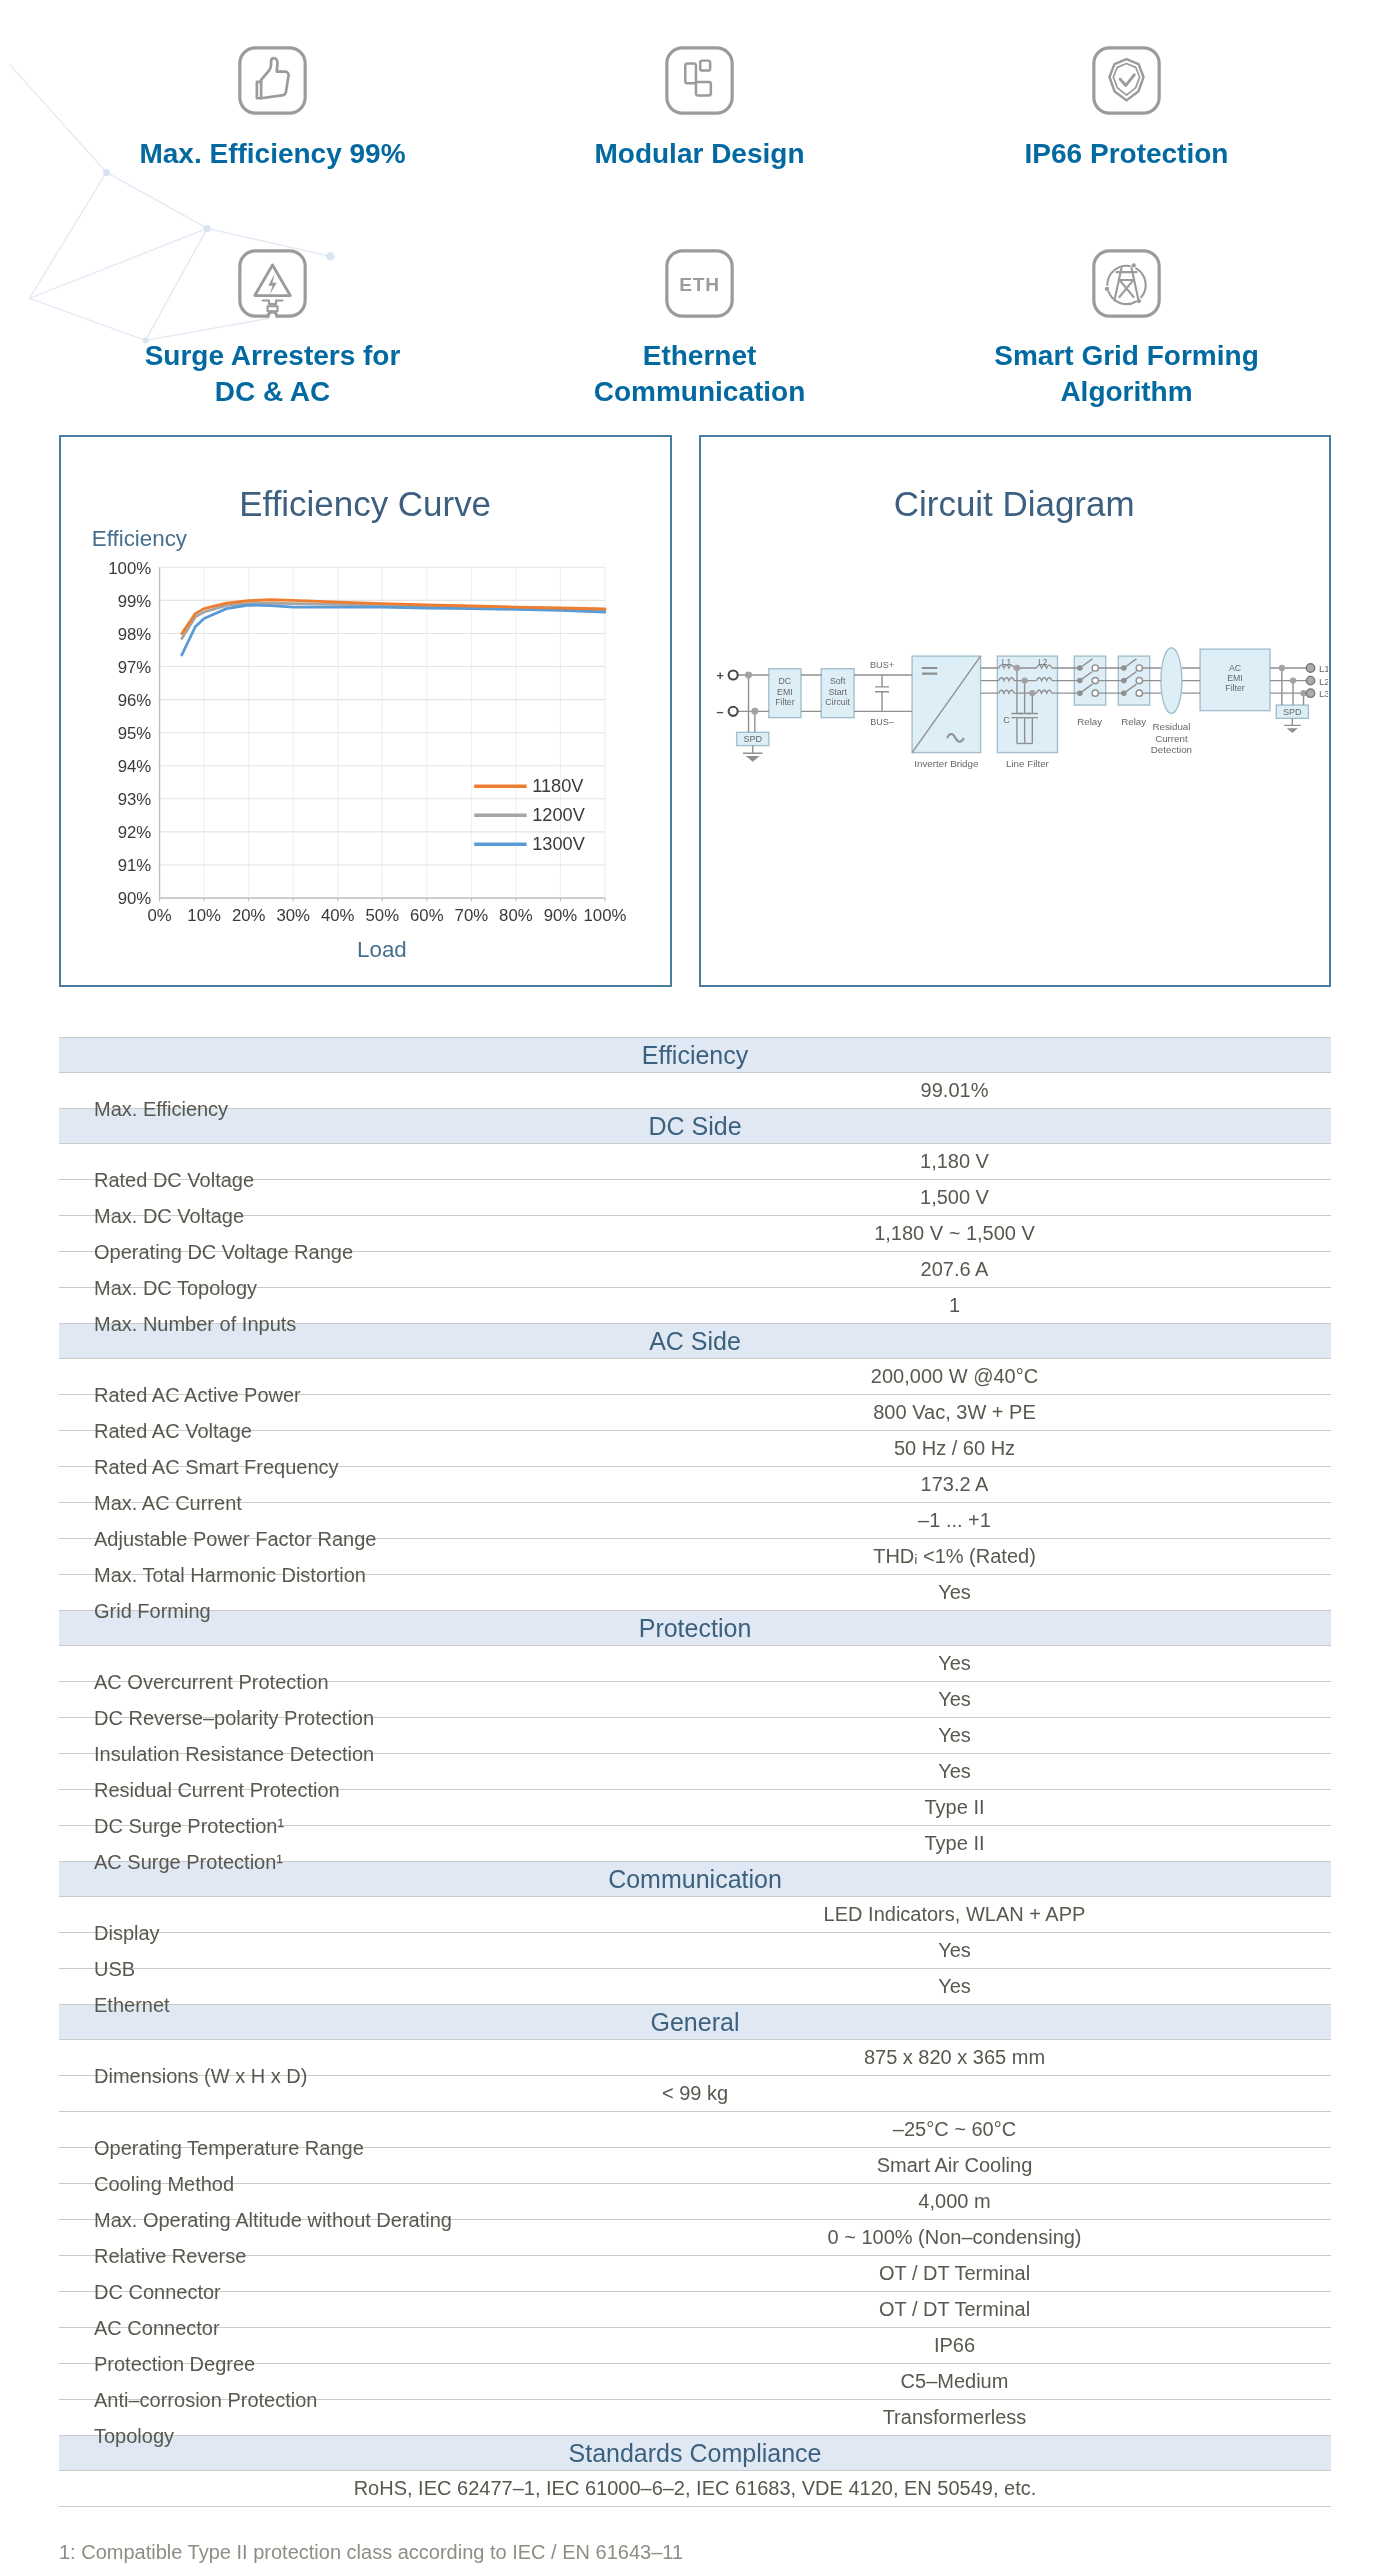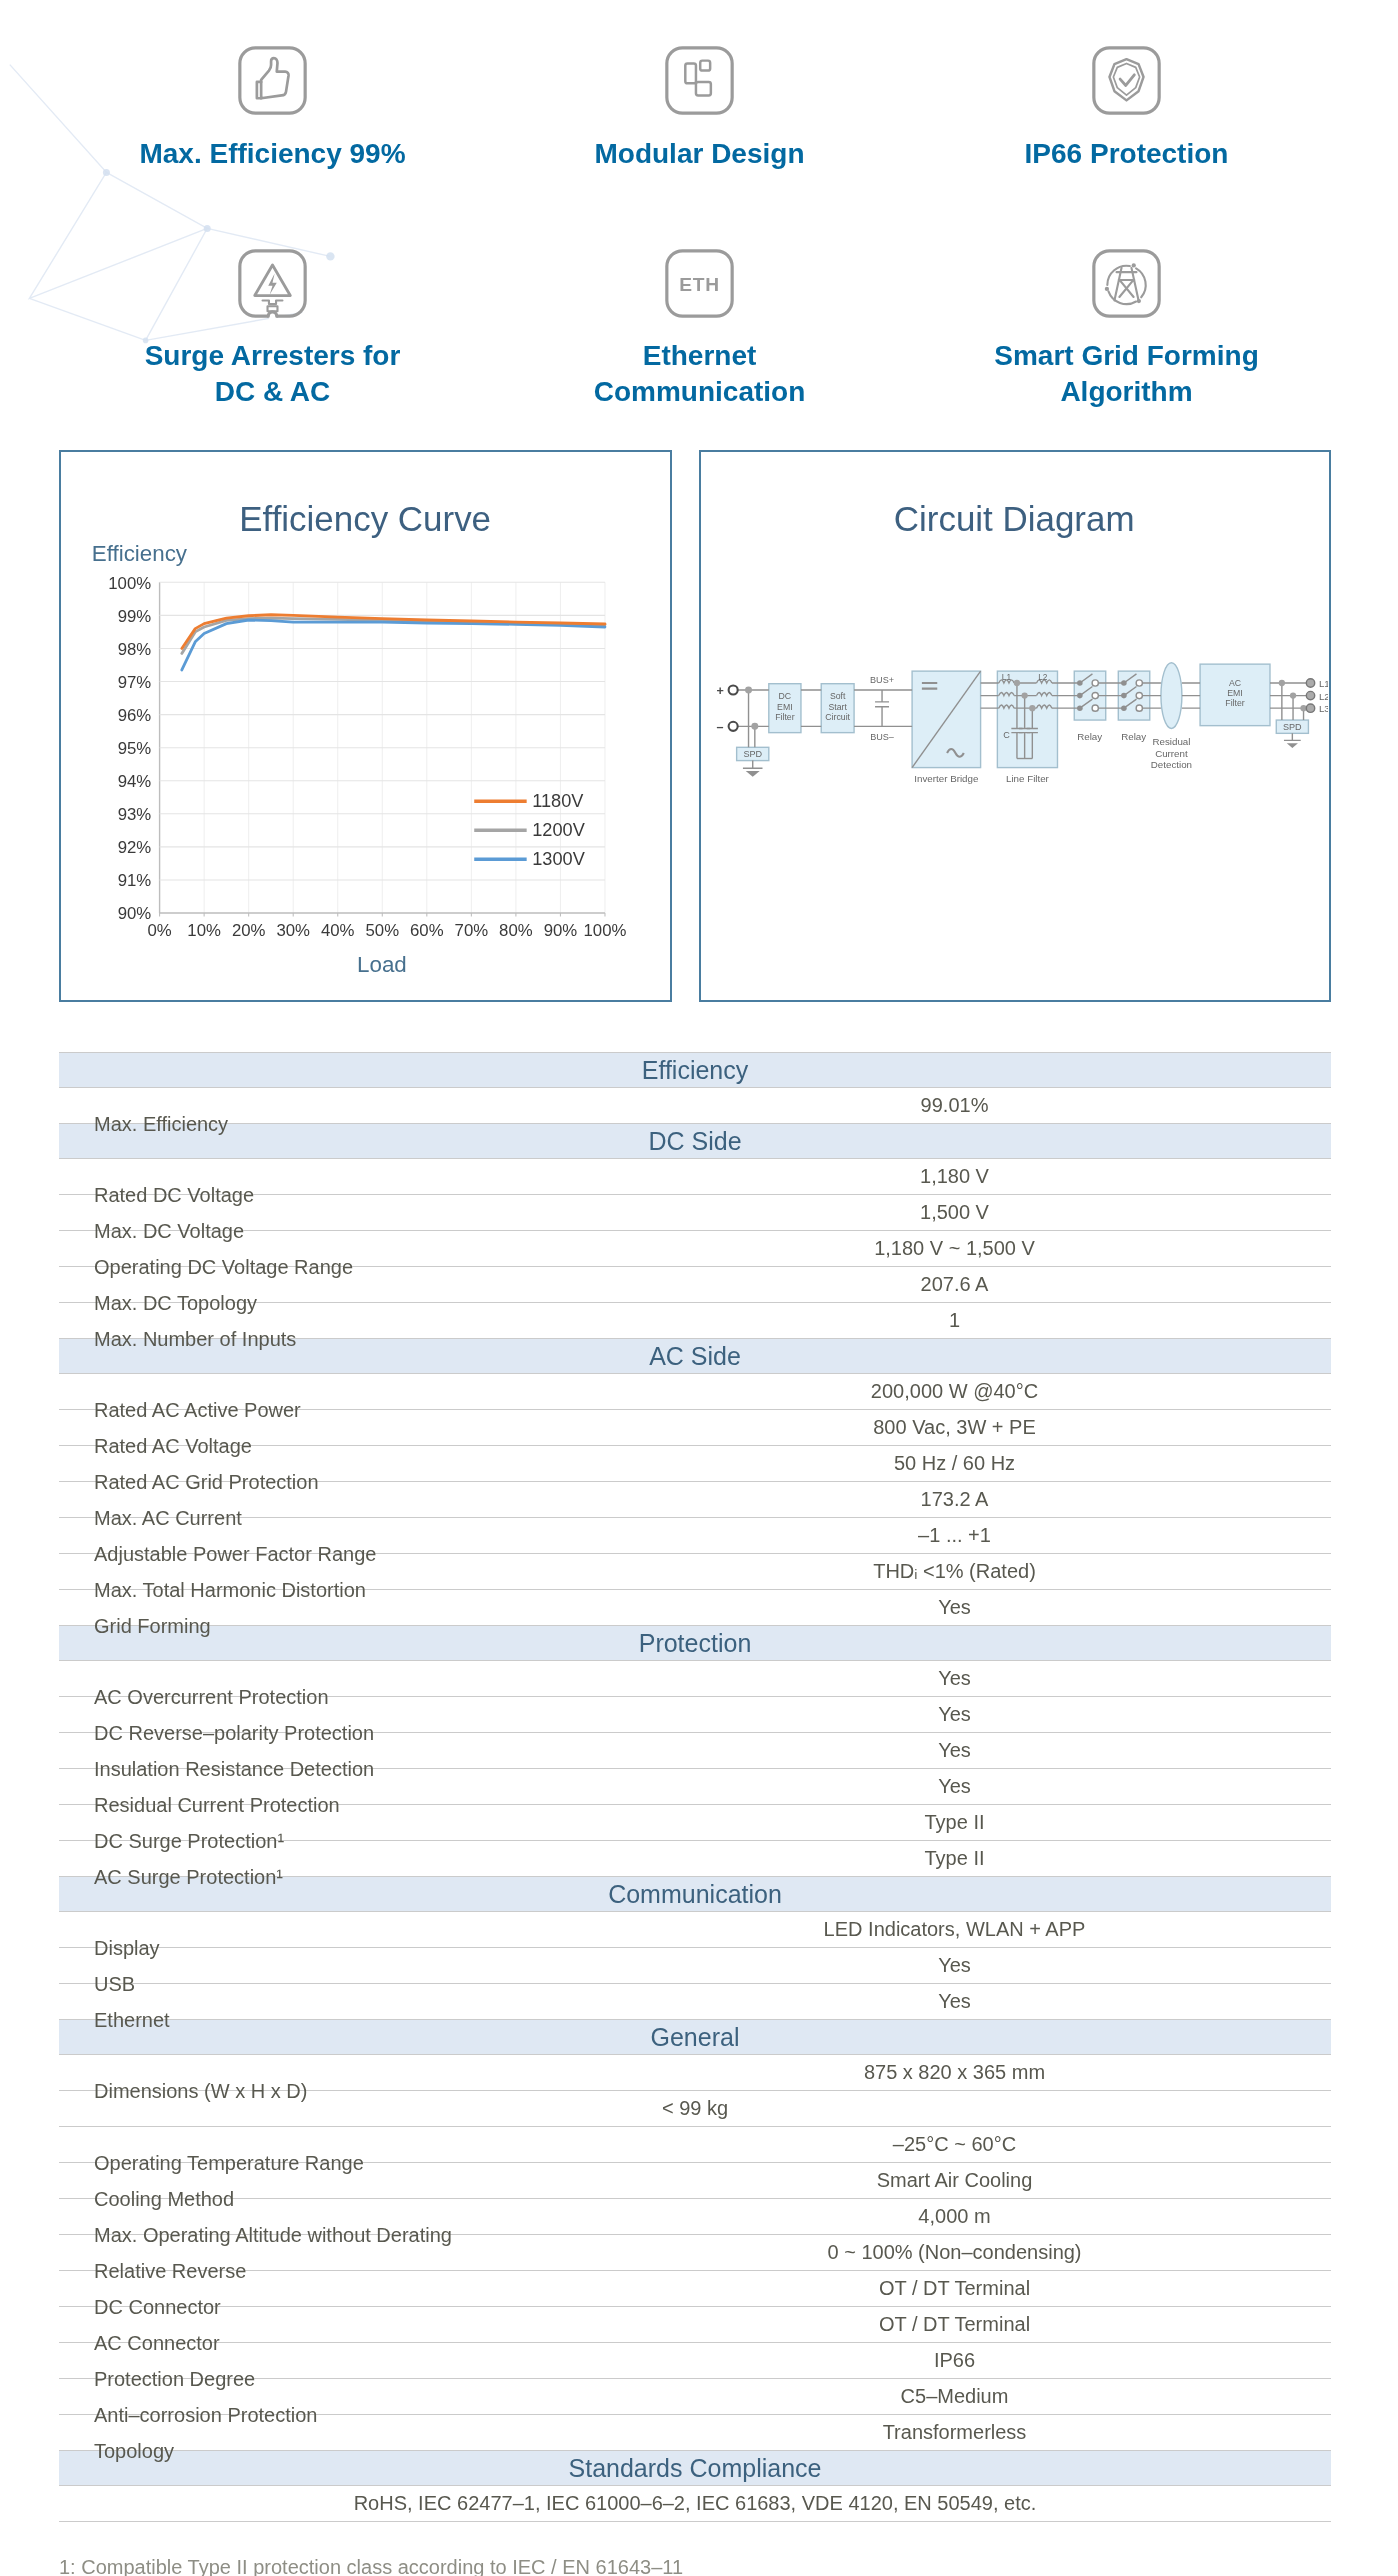--- a/index.html
+++ b/index.html
@@ -9,21 +9,21 @@
   
   .features{margin:45px 59px 0;position:relative;z-index:1;}
   .feat-row{display:flex;}
   .feat-row.second{margin-top:76px;}
   .feat{flex:1;display:flex;flex-direction:column;align-items:center;}
   .feat .ic{width:71px;height:71px;}
   .feat .lbl{margin-top:19.6px;font-size:28px;line-height:36px;font-weight:700;color:#0369a1;text-align:center;}
   .istroke{fill:none;stroke:#9b9b9b;stroke-linecap:round;stroke-linejoin:round;}
 
   
-  .panels{display:flex;margin:40px 0 0 59px;position:relative;z-index:1;}
+  .panels{display:flex;margin:25px 0 0 59px;position:relative;z-index:1;}
   .panel{border:2.1px solid #4a7da0;height:552px;box-sizing:border-box;background:transparent;}
   .panel.chartp{width:613px;}
   .panel.circuitp{width:632px;margin-left:27px;}
   .panel svg{display:block;}
   .cbox{fill:#ddeef7;stroke:#a3bfce;stroke-width:2;}
   .wire{stroke:#909090;stroke-width:2;fill:none;}
   .ctext{fill:#676767;}
 
   
   .spec-table{margin:50px 0 0 59px;width:1272px;border-top:1.4px solid #cbcbcb;position:relative;z-index:1;font-size:20px;color:#58584f;background:#fff;}
@@ -333,21 +333,21 @@
       <div class="sec">AC Side</div>
       <div class="trow">
         <div class="lc">Rated AC Active Power</div>
         <div class="vc">200,000 W @40°C</div>
       </div>
       <div class="trow">
         <div class="lc">Rated AC Voltage</div>
         <div class="vc">800 Vac, 3W + PE</div>
       </div>
       <div class="trow">
-        <div class="lc">Rated AC Grid Protection</div>
+        <div class="lc">Rated AC Smart Frequency</div>
         <div class="vc">50 Hz / 60 Hz</div>
       </div>
       <div class="trow">
         <div class="lc">Max. AC Current</div>
         <div class="vc">173.2 A</div>
       </div>
       <div class="trow">
         <div class="lc">Adjustable Power Factor Range</div>
         <div class="vc">–1 ... +1</div>
       </div>

